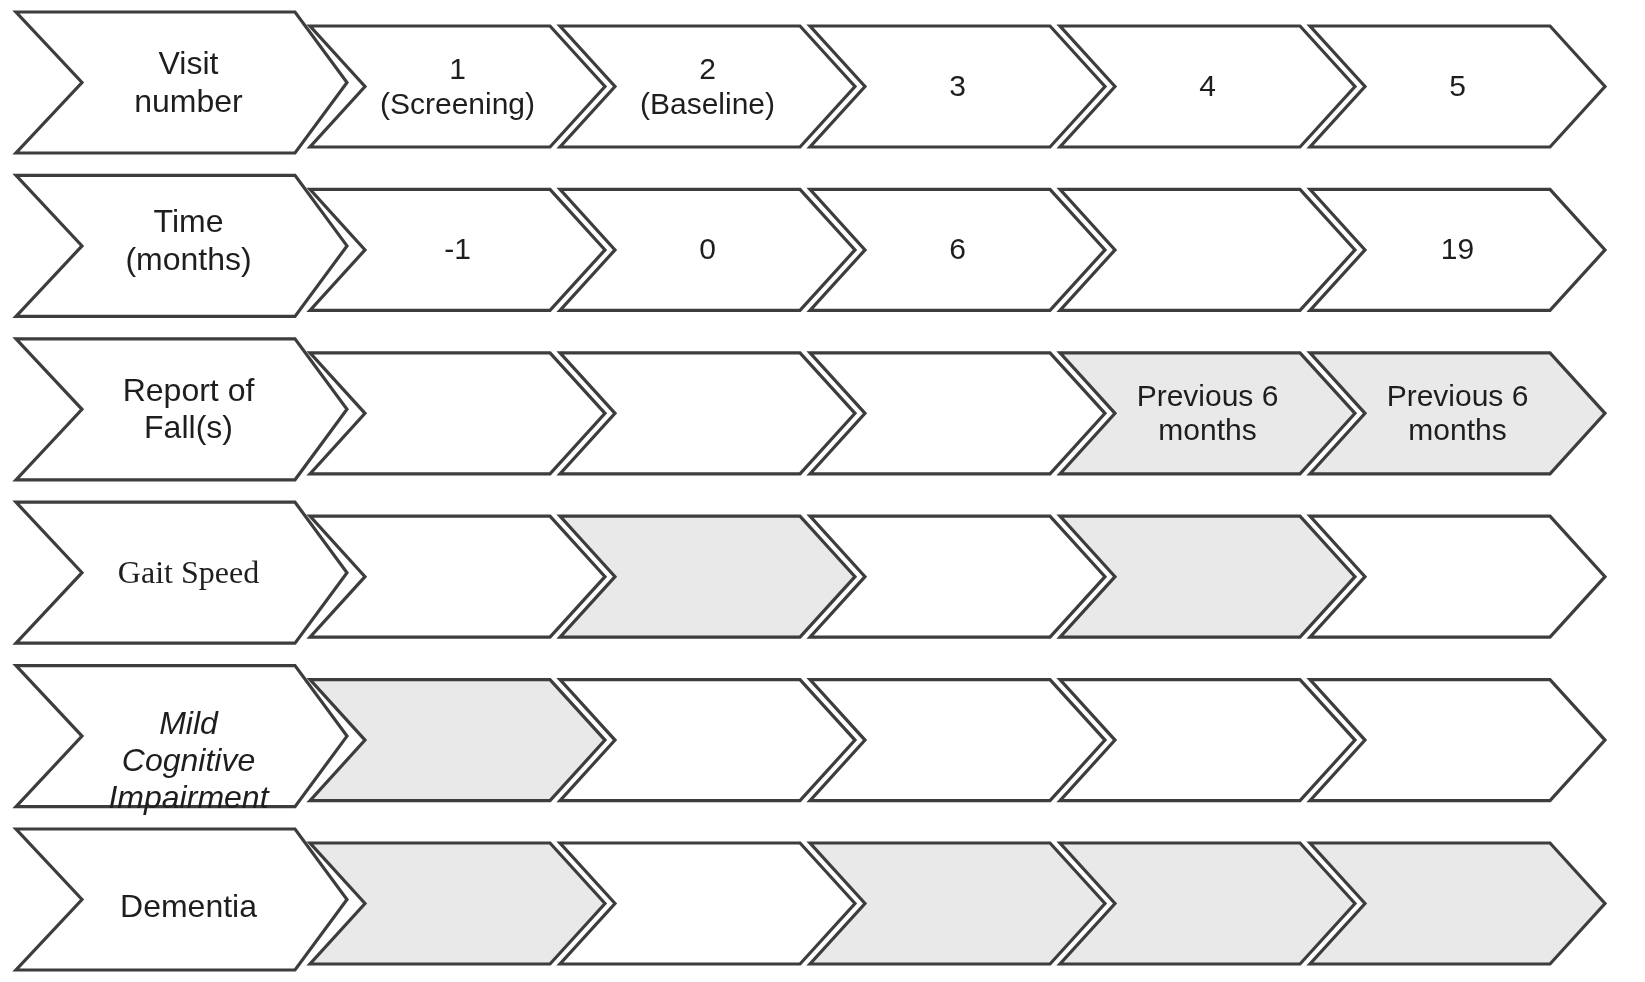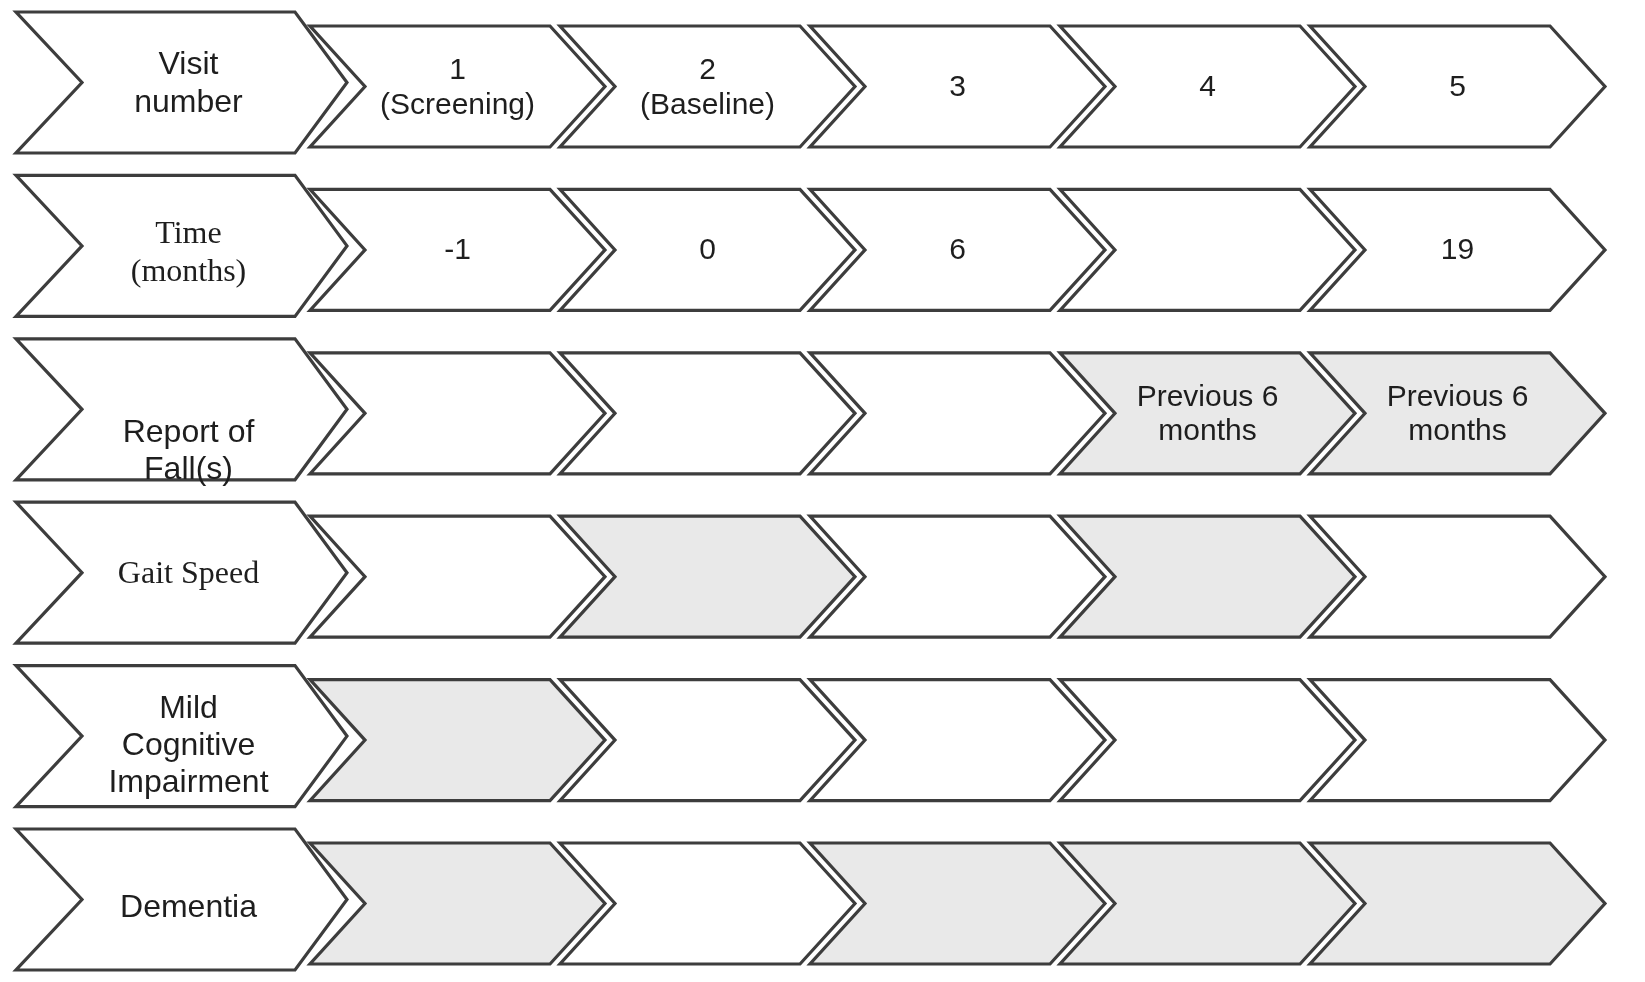--- a/index.html
+++ b/index.html
@@ -81,42 +81,42 @@
     </svg>
 <div class="txt label-txt" style="left: 82px; top: 12px; width: 213px; height: 141px;">Visit
 number</div>
     <div class="txt cell-txt" style="left: 365px; top: 26px; width: 185px; height: 121px;">1
 (Screening)</div>
     <div class="txt cell-txt" style="left: 615px; top: 26px; width: 185px; height: 121px;">2
 (Baseline)</div>
     <div class="txt cell-txt" style="left: 865px; top: 26px; width: 185px; height: 121px;">3</div>
     <div class="txt cell-txt" style="left: 1115px; top: 26px; width: 185px; height: 121px;">4</div>
     <div class="txt cell-txt" style="left: 1365px; top: 26px; width: 185px; height: 121px;">5</div>
-    <div class="txt label-txt" style="left: 82px; top: 181px; width: 213px; height: 141px; font-family: Liberation Serif, serif;">Time
+    <div class="txt label-txt" style="left: 82px; top: 170px; width: 213px; height: 141px;">Time
 (months)</div>
     <div class="txt cell-txt" style="left: 365px; top: 189.4px; width: 185px; height: 121px;">-1</div>
     <div class="txt cell-txt" style="left: 615px; top: 189.4px; width: 185px; height: 121px;">0</div>
     <div class="txt cell-txt" style="left: 865px; top: 189.4px; width: 185px; height: 121px;">6</div>
     <div class="txt cell-txt" style="left: 1365px; top: 189.4px; width: 185px; height: 121px;">19</div>
-    <div class="txt label-txt" style="left: 82px; top: 338.8px; width: 213px; height: 141px; margin-top: 41px;">Report of
+    <div class="txt label-txt" style="left: 82px; top: 338.8px; width: 213px; height: 141px;">Report of
 Fall(s)</div>
     <div class="txt cell-txt" style="left: 365px; top: 352.8px; width: 185px; height: 121px;"></div>
     <div class="txt cell-txt" style="left: 615px; top: 352.8px; width: 185px; height: 121px;"></div>
     <div class="txt cell-txt" style="left: 865px; top: 352.8px; width: 185px; height: 121px;"></div>
     <div class="txt cell-txt" style="left: 1115px; top: 352.8px; width: 185px; height: 121px;">Previous 6
 months</div>
     <div class="txt cell-txt" style="left: 1365px; top: 352.8px; width: 185px; height: 121px;">Previous 6
 months</div>
     <div class="txt label-txt" style="left: 82px; top: 502.2px; width: 213px; height: 141px; font-family: Liberation Serif, serif;">Gait Speed</div>
     <div class="txt cell-txt" style="left: 365px; top: 516.2px; width: 185px; height: 121px;"></div>
     <div class="txt cell-txt" style="left: 615px; top: 516.2px; width: 185px; height: 121px;"></div>
     <div class="txt cell-txt" style="left: 865px; top: 516.2px; width: 185px; height: 121px;"></div>
     <div class="txt cell-txt" style="left: 1115px; top: 516.2px; width: 185px; height: 121px;"></div>
     <div class="txt cell-txt" style="left: 1365px; top: 516.2px; width: 185px; height: 121px;"></div>
-    <div class="txt label-txt" style="left: 82px; top: 674px; width: 213px; height: 141px;">Mild
+    <div class="txt label-txt" style="left: 82px; top: 690px; width: 213px; height: 141px; font-style: italic;">Mild
 Cognitive
 Impairment</div>
     <div class="txt cell-txt" style="left: 365px; top: 679.6px; width: 185px; height: 121px;"></div>
     <div class="txt cell-txt" style="left: 615px; top: 679.6px; width: 185px; height: 121px;"></div>
     <div class="txt cell-txt" style="left: 865px; top: 679.6px; width: 185px; height: 121px;"></div>
     <div class="txt cell-txt" style="left: 1115px; top: 679.6px; width: 185px; height: 121px;"></div>
     <div class="txt cell-txt" style="left: 1365px; top: 679.6px; width: 185px; height: 121px;"></div>
     <div class="txt label-txt" style="left: 82px; top: 829px; width: 213px; height: 155px;">Dementia</div>
     <div class="txt cell-txt" style="left: 365px; top: 843px; width: 185px; height: 121px;"></div>
     <div class="txt cell-txt" style="left: 615px; top: 843px; width: 185px; height: 121px;"></div>

